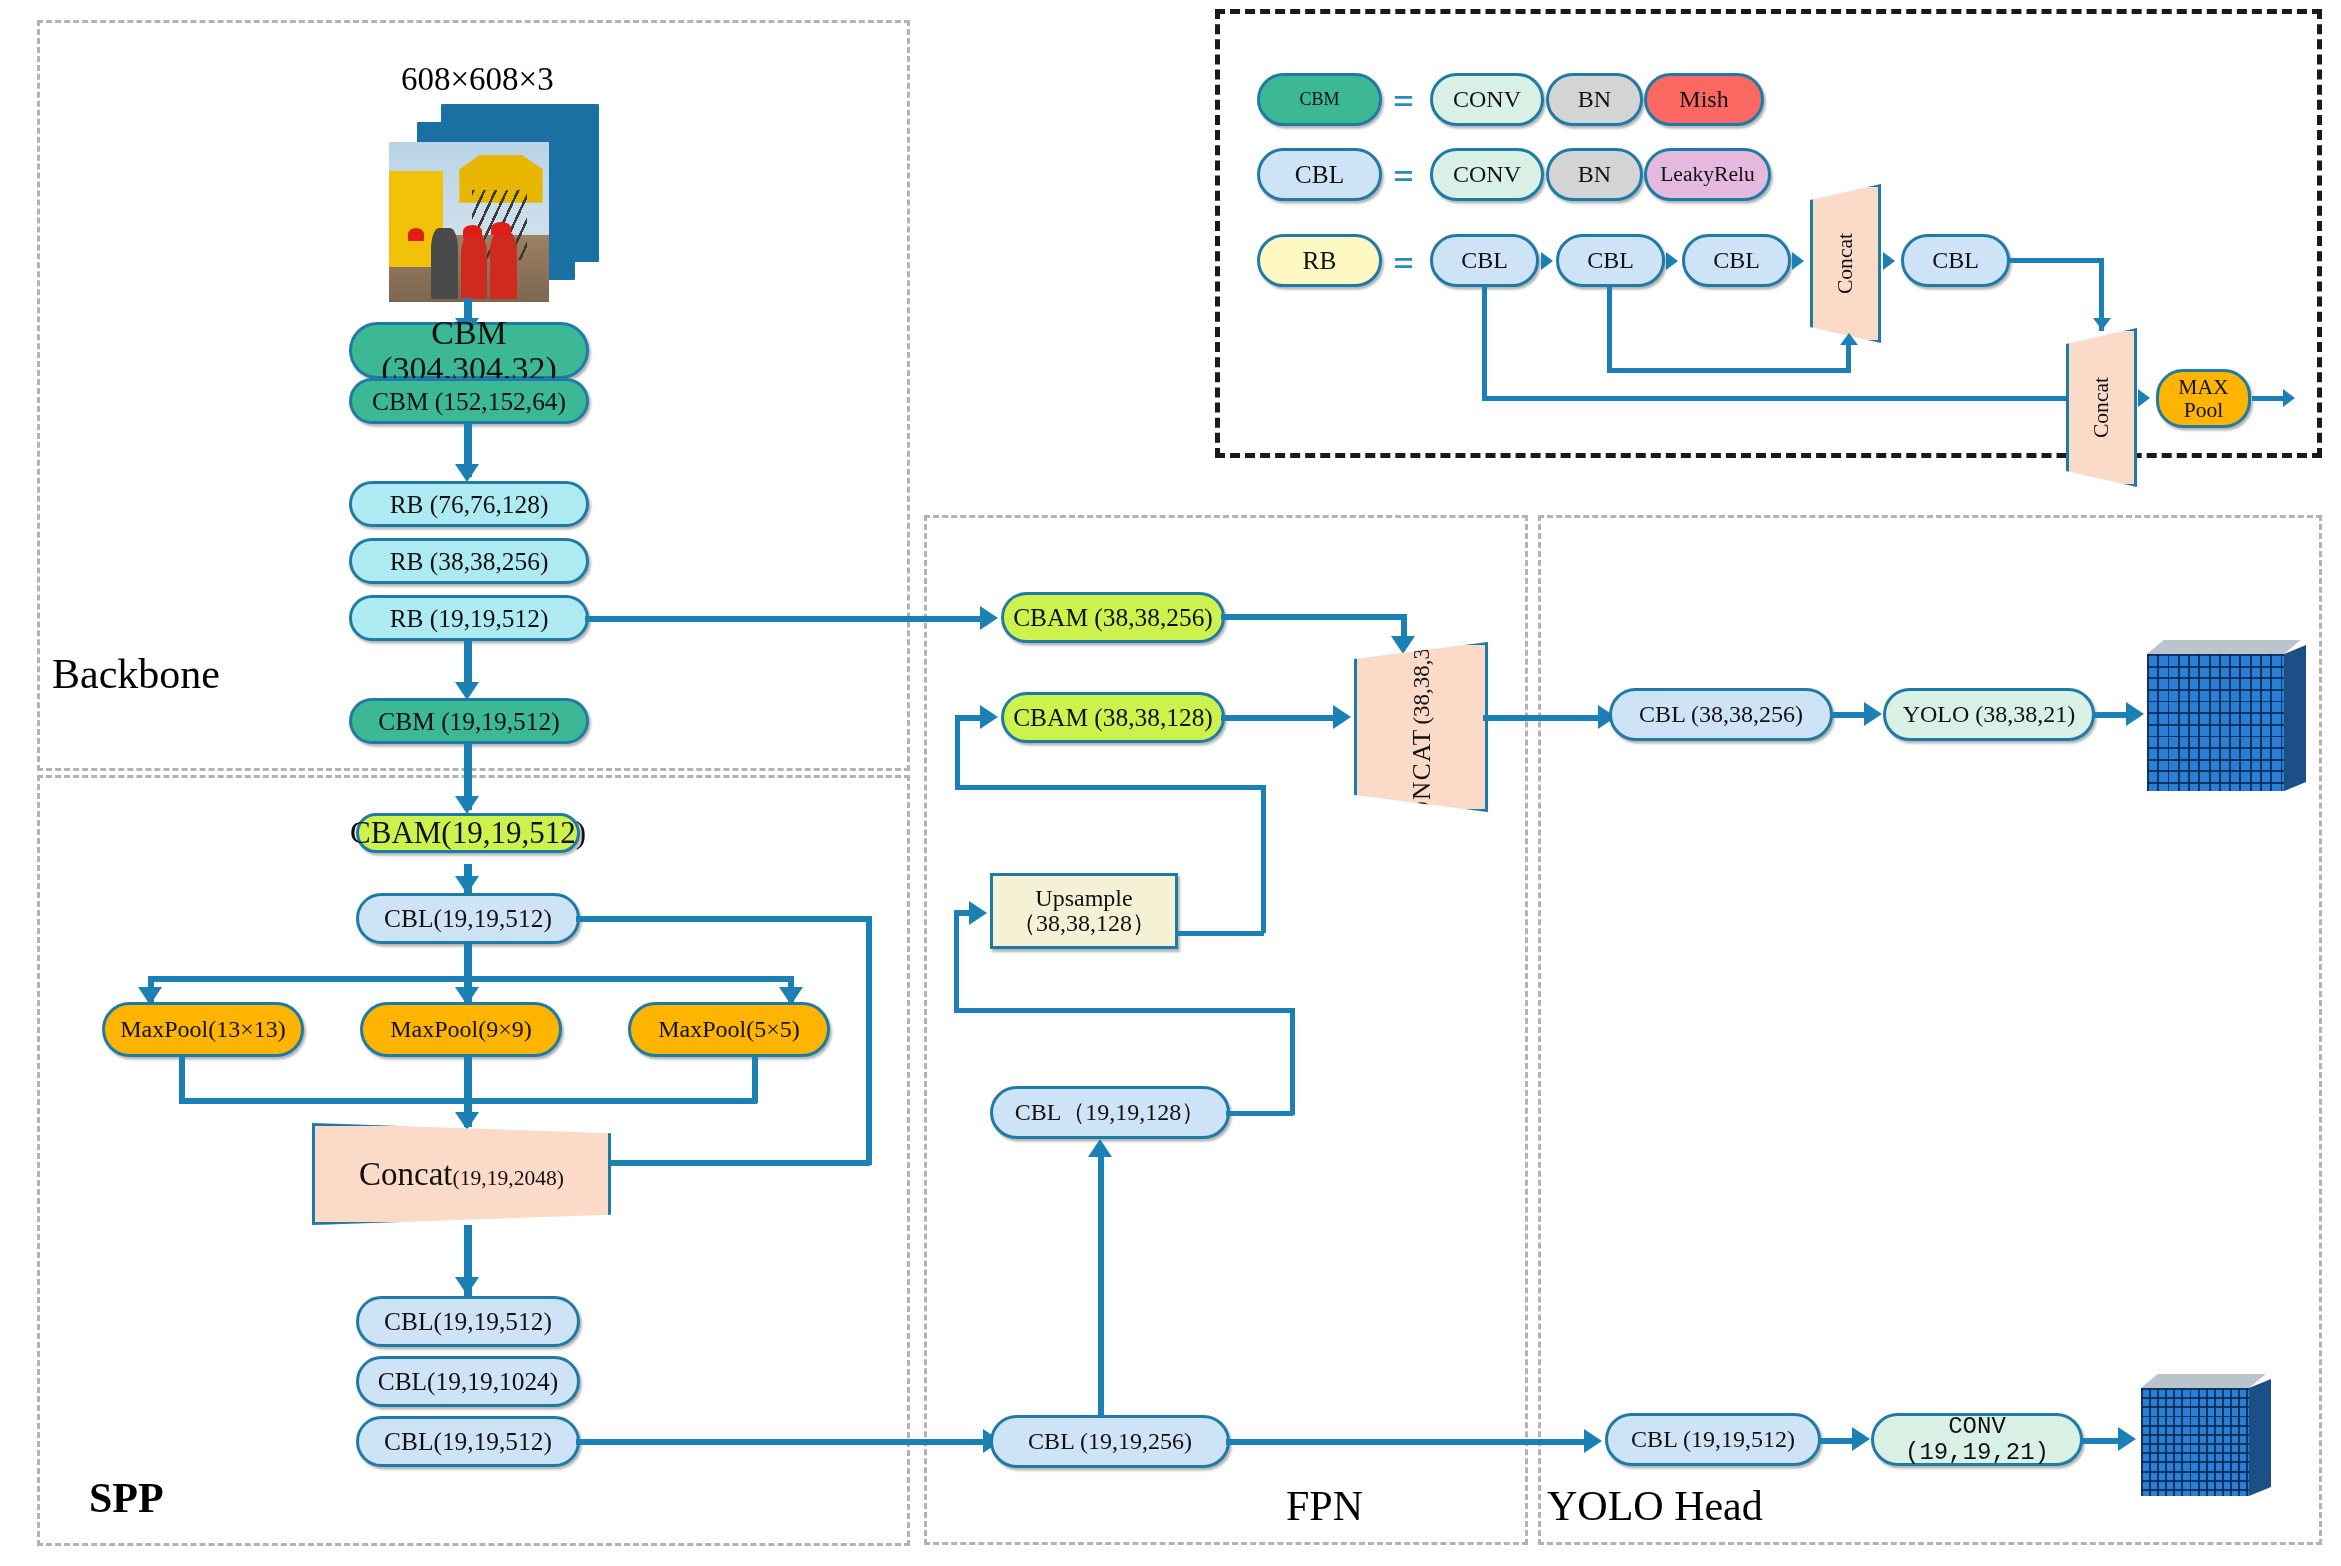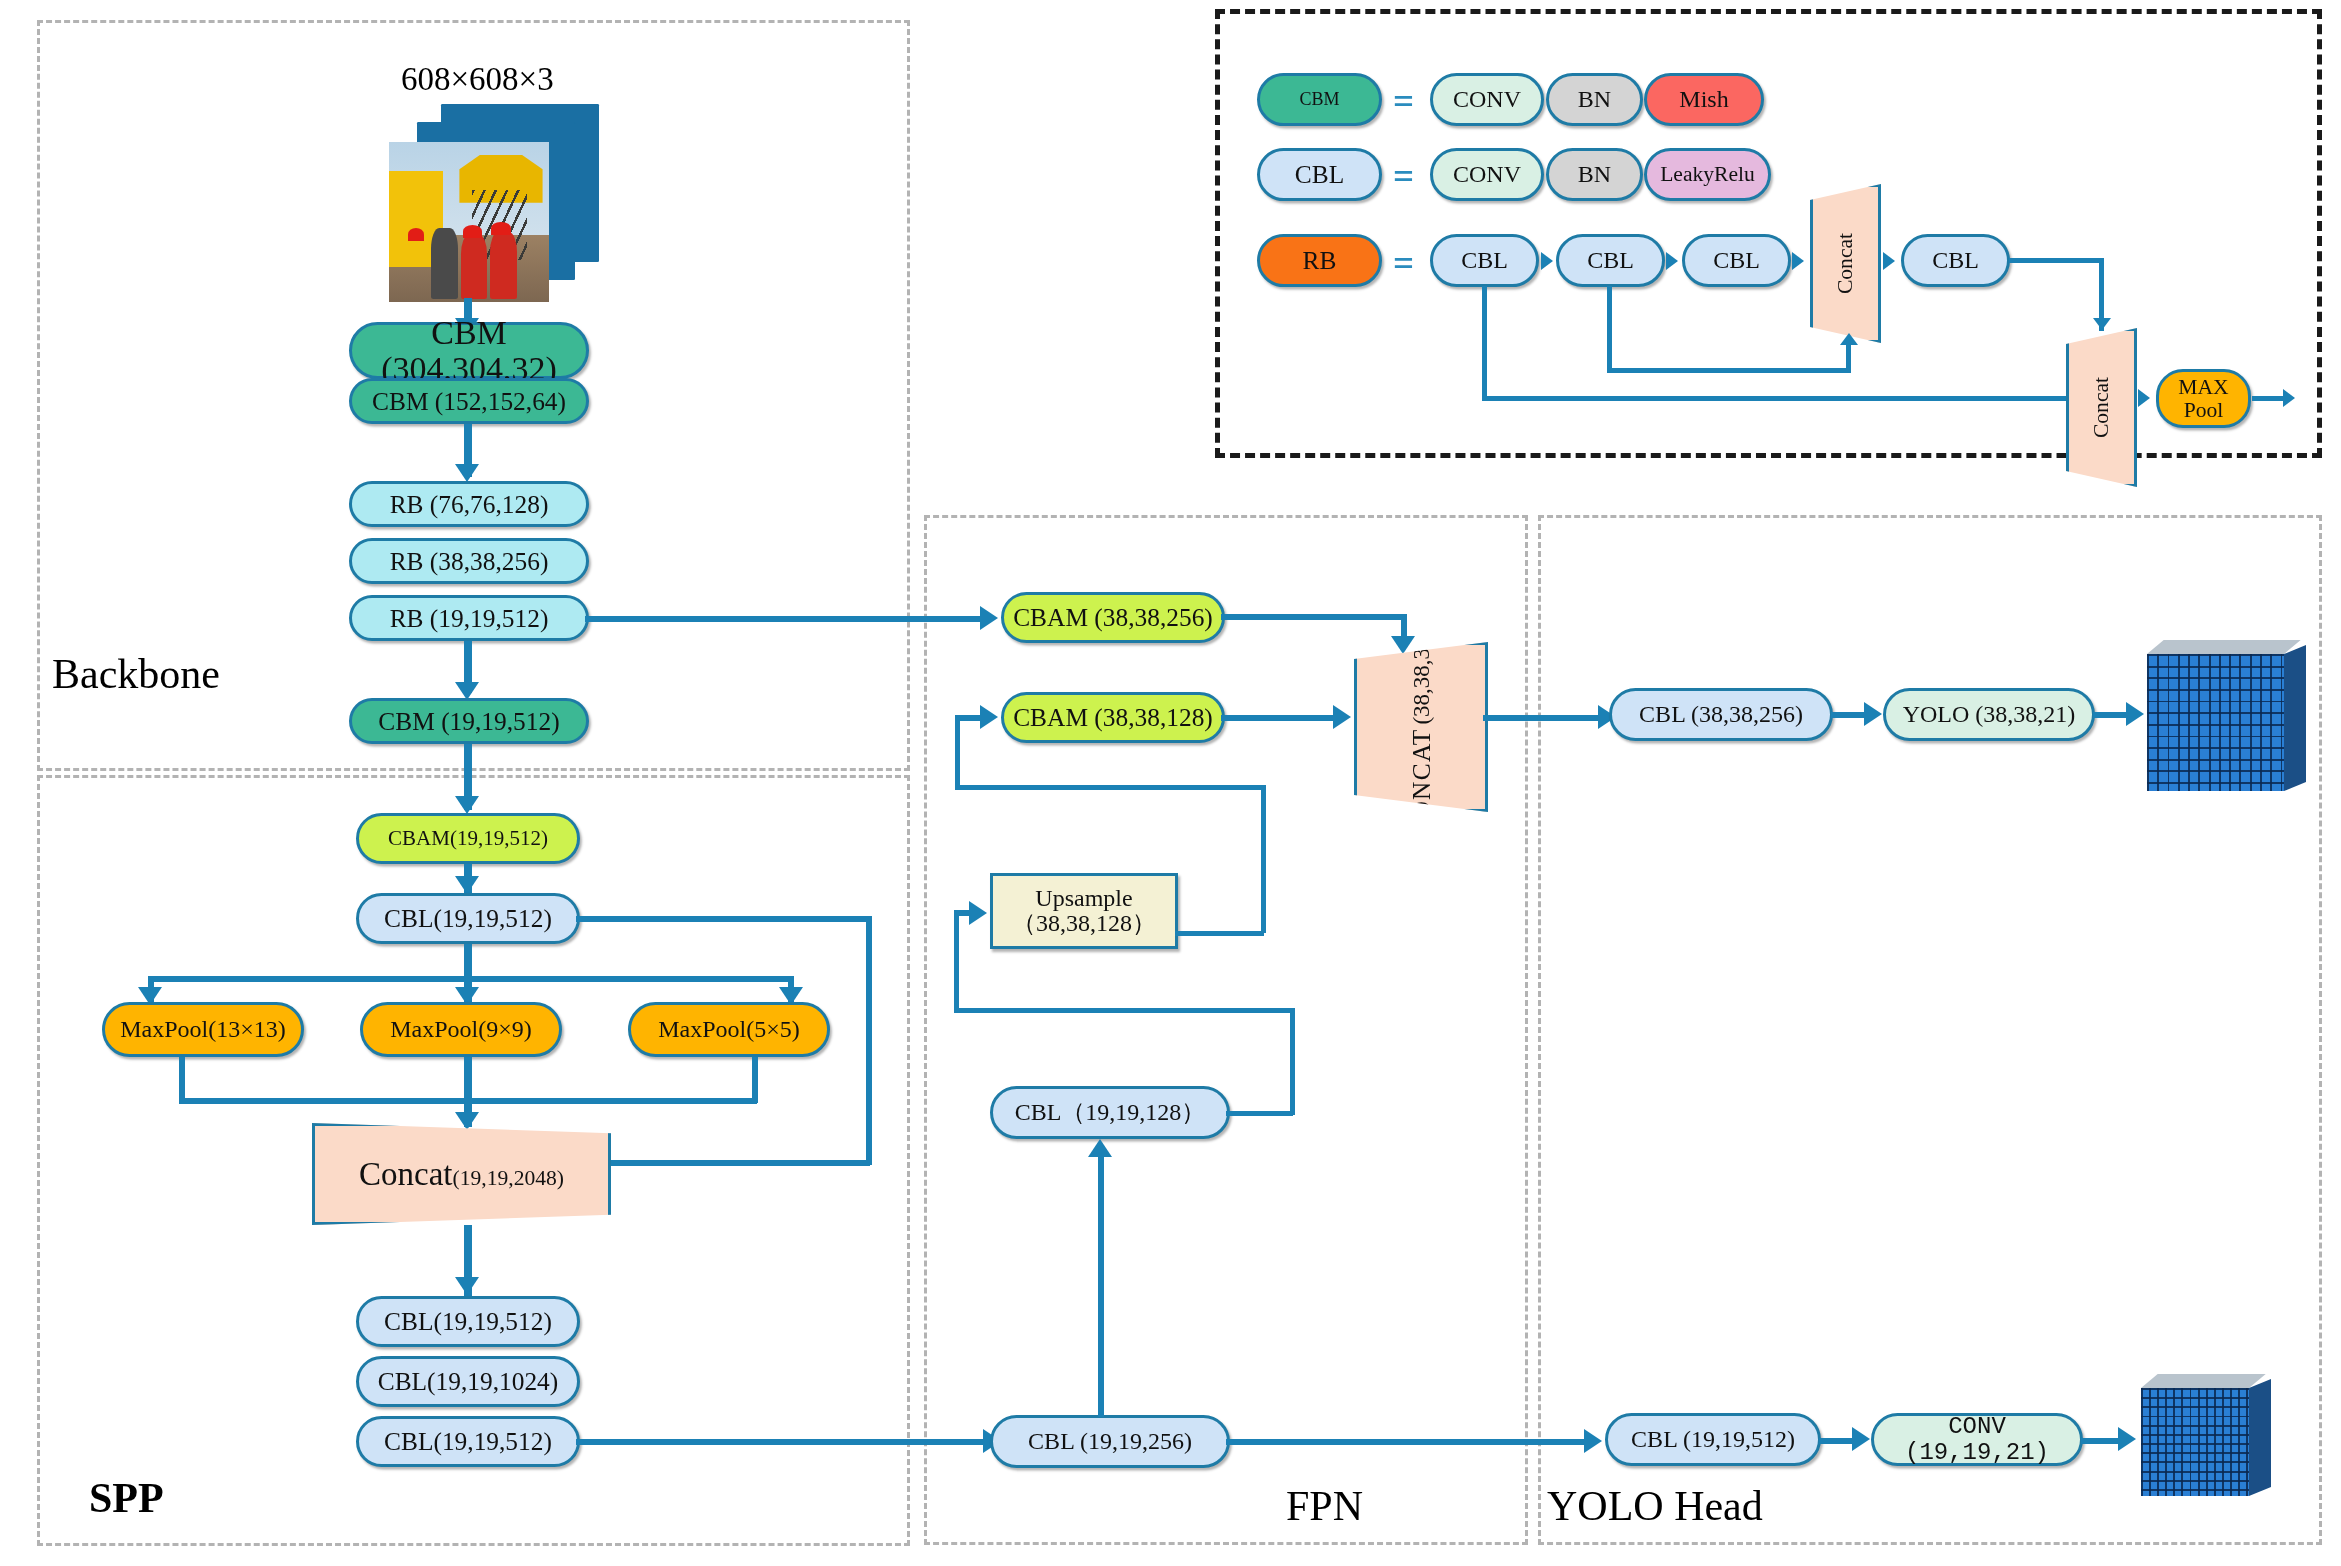--- a/index.html
+++ b/index.html
@@ -23,21 +23,21 @@
 
   .cbm{background:#3cb894;}
   .rb{background:#aeeaf2;}
   .cbl{background:#cfe3f7;}
   .cbam{background:#cdf24e;}
   .maxpool{background:#ffb400;}
   .conv{background:#d9f0e4;}
   .bn{background:#d4d4d4;}
   .mish{background:#fb6761;}
   .leaky{background:#e5b9de;}
-  .rbkey{background:#f97316;}
+  .rbkey{background:#fef9c3;}
   .upsample{background:#f4f1d4;border-radius:0;border-width:3.2px;}
 
   .small{border-radius:27px;border-width:3.8px;}
 
   
   .concat{position:absolute;background:#fbdac8;border:3.8px solid #1e7ba6;
           box-sizing:border-box;display:flex;align-items:center;justify-content:center;
           font-family:"Liberation Serif", serif;color:#111;
           box-shadow:1.9px 2.5px 2.5px rgba(0,0,0,.25);}
   .concat-v{clip-path:polygon(0 0,100% 10%,100% 90%,0 100%);}
@@ -164,21 +164,21 @@
   <div class="node cbm" style="left:349px;top:698px;width:240px;height:46px;font-size:25.4px;">
     <span>CBM (19,19,512)</span>
     </div>
 
   <div class="ln hl" style="left:585px;top:616px;width:399px;height:5.7px;"></div>
   <div class="ar ar-r" style="left:980px;top:606px;"></div>
 
   <div class="ln vl" style="left:464px;top:744px;width:7.6px;height:66px;"></div>
   <div class="ar ar-d" style="left:455px;top:796px;"></div>
 
-  <div class="node cbam" style="left:356px;top:813px;width:224px;height:51px;font-size:21px;">
+  <div class="node cbam" style="left:356px;top:813px;width:224px;height:40px;font-size:31px;">
     <span>CBAM(19,19,512)</span>
     </div>
 
   <div class="ln vl" style="left:464px;top:864px;width:7.6px;height:29px;"></div>
   <div class="ar ar-d" style="left:455px;top:876px;"></div>
 
   <div class="node cbl" style="left:356px;top:893px;width:224px;height:51px;font-size:25.4px;">
     <span>CBL(19,19,512)</span>
     </div>
 

